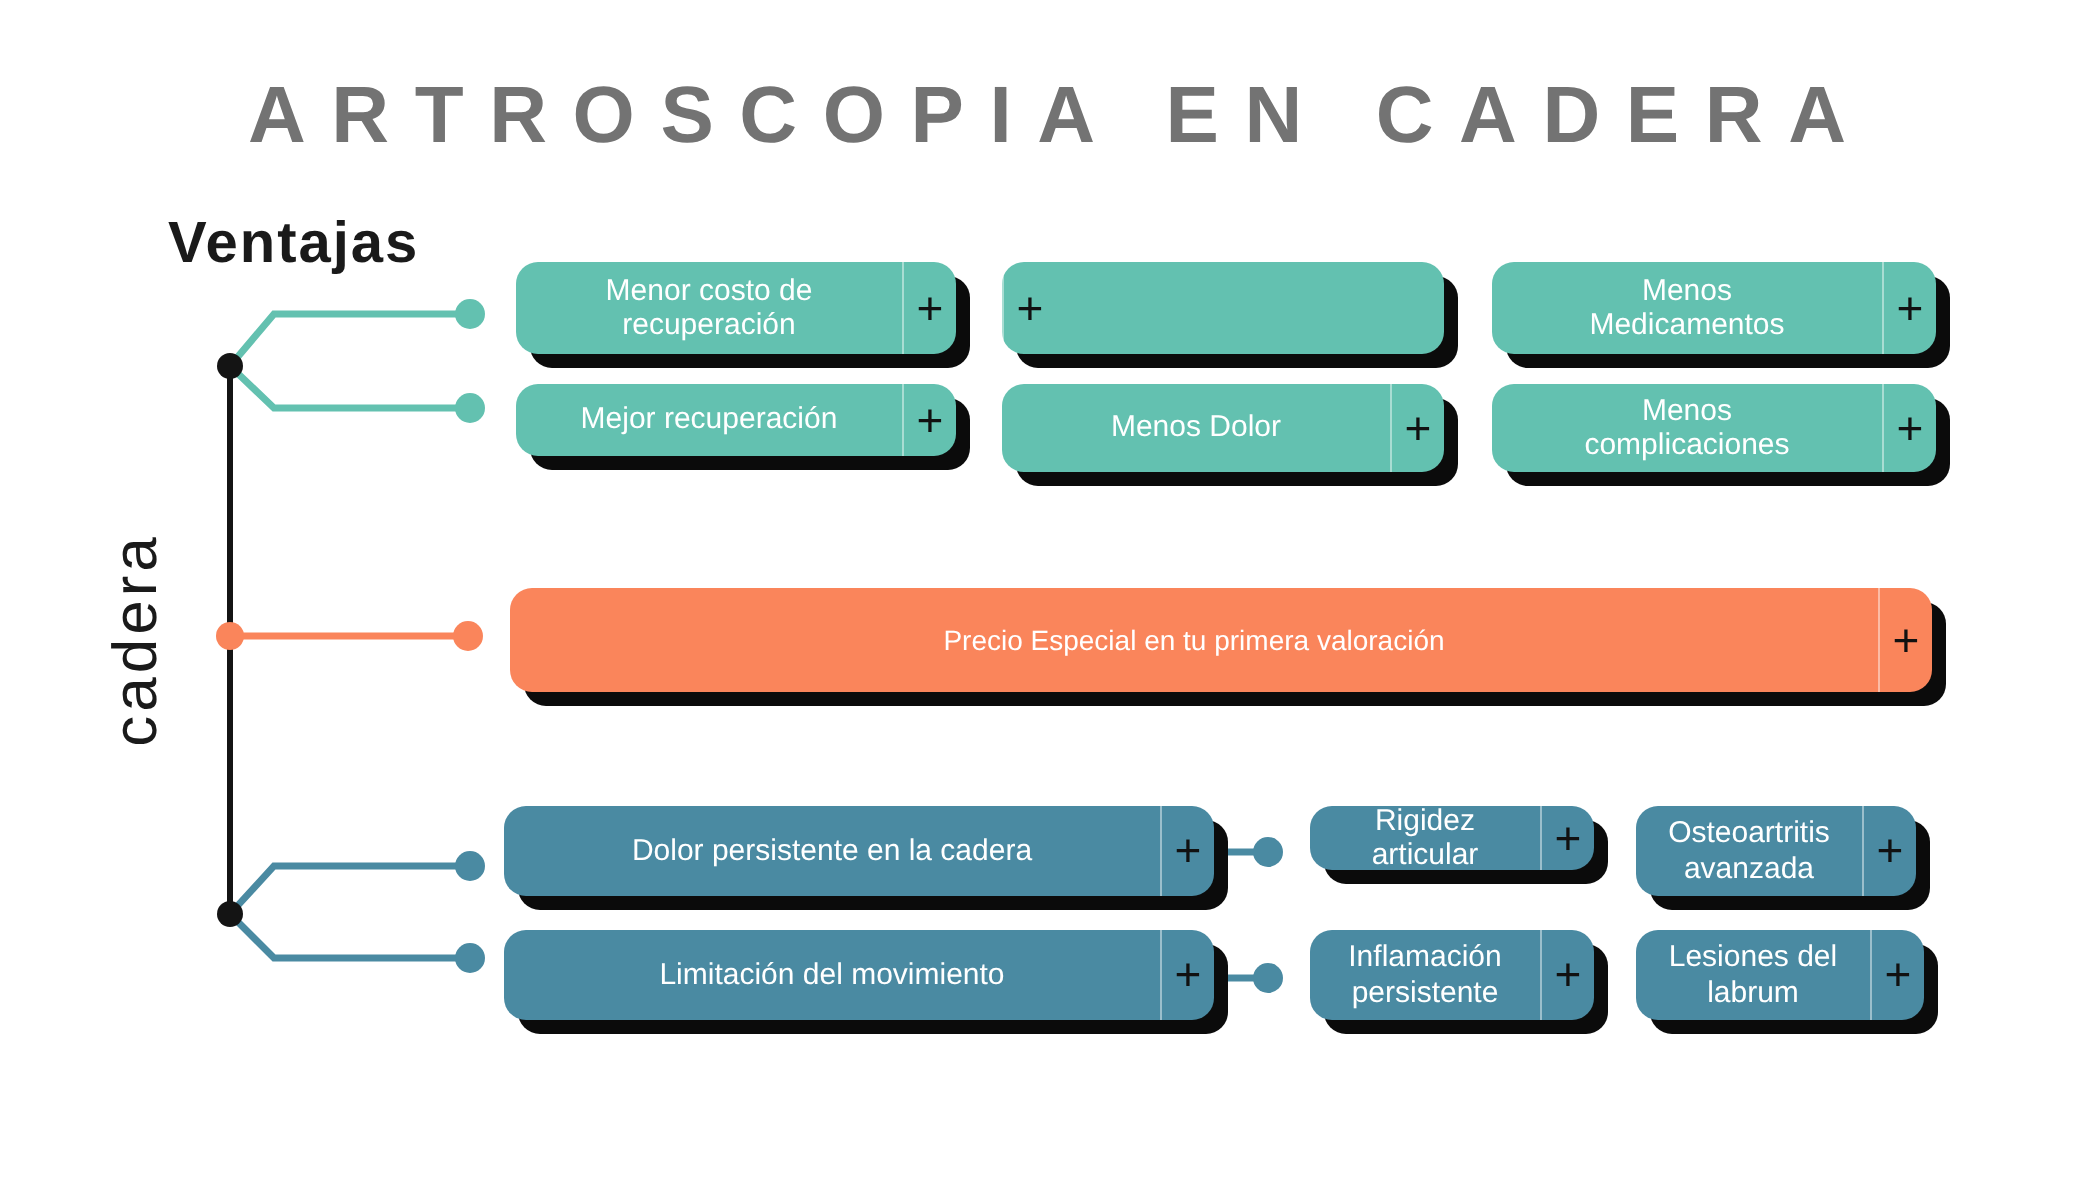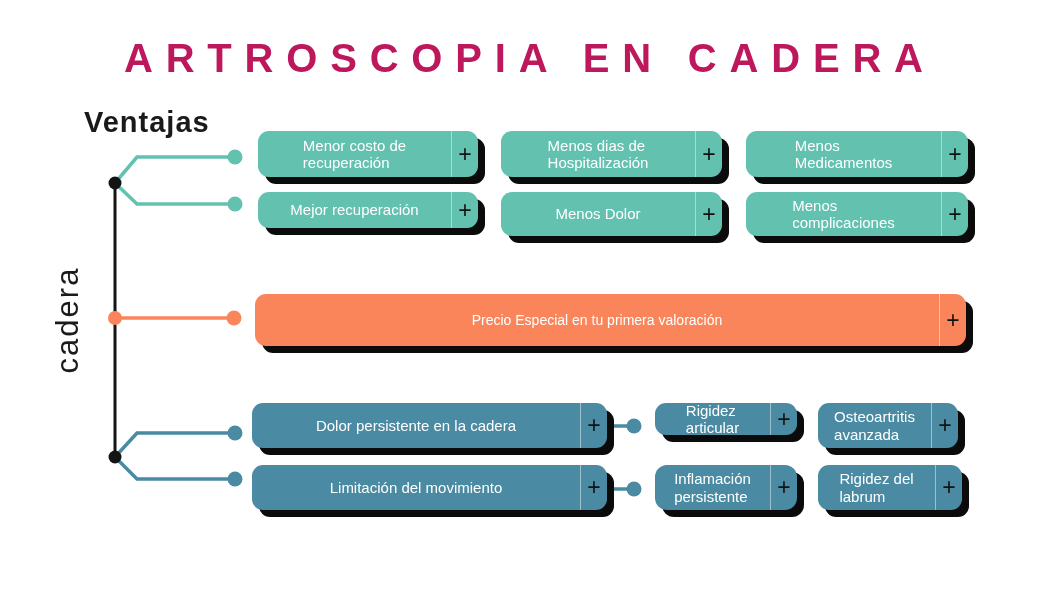--- a/index.html
+++ b/index.html
@@ -1,30 +1,30 @@
 <!DOCTYPE html>
 <html><head>
 <meta charset="utf-8">
 <style>
   html,body{margin:0;padding:0;background:#ffffff;}
   body{font-family:"Liberation Sans", sans-serif;}
   .canvas{position:relative;width:1047px;height:592px;background:#ffffff;overflow:hidden;}
   .title{position:absolute;top:36px;left:0;width:100%;text-align:center;
-         font-size:40px;font-weight:600;letter-spacing:0.32em;color:#be185d;
+         font-size:40px;font-weight:600;letter-spacing:0.32em;color:#737373;
          text-indent:0.32em;}
   .lines-svg{position:absolute;left:0;top:0;pointer-events:none;}
   .side-label{position:absolute;color:#1a1a1a;font-size:29px;letter-spacing:1px;}
   .label-ventajas{left:84px;top:106px;font-weight:bold;}
   .label-sintomas{left:77px;top:484px;}
   .label-cadera{left:68px;top:320px;transform:translate(-50%,-50%) rotate(-90deg);
                 font-size:31px;letter-spacing:2px;}
   .node{position:absolute;display:flex;align-items:stretch;border-radius:11px;
         box-shadow:7px 7px 0 #0b0b0b;color:#ffffff;}
   .node-label{flex:1;display:flex;align-items:center;justify-content:center;
-              text-align:left;white-space:pre-line;font-size:15px;line-height:1.15;
+              text-align:center;white-space:pre-line;font-size:15px;line-height:1.15;
               padding:4px 3px;}
   .plus{flex:0 0 27px;display:flex;align-items:center;justify-content:center;
         background:transparent;border:none;border-left:1.5px solid rgba(255,255,255,0.45);
         color:#111111;font-size:23px;font-weight:400;cursor:pointer;
         font-family:"Liberation Sans", sans-serif;padding:0;}
   .teal{background:#63C1B0;}
   .orange{background:#FA855B;}
   .blue{background:#4A8AA2;}
   .orange .node-label{font-size:14px;}
 </style>
@@ -64,22 +64,20 @@
 
   <div class="side-label label-ventajas">Ventajas</div>
   <div class="side-label label-cadera">cadera</div>
 
   <div class="node teal" style="left:258px;top:131px;width:220px;height:46px;">
     <span class="node-label">Menor costo de
 recuperación</span>
     <button class="plus">+</button>
   </div>
   <div class="node teal" style="left:501px;top:131px;width:221px;height:46px;">
-    <span class="node-label">Menos dias de
-Hospitalización</span>
     <button class="plus">+</button>
   </div>
   <div class="node teal" style="left:746px;top:131px;width:222px;height:46px;">
     <span class="node-label">Menos
 Medicamentos</span>
     <button class="plus">+</button>
   </div>
 
   <div class="node teal" style="left:258px;top:192px;width:220px;height:36px;">
     <span class="node-label">Mejor recuperación</span>
@@ -112,24 +110,24 @@
   <div class="node blue" style="left:655px;top:403px;width:142px;height:32px;">
     <span class="node-label">Rigidez
 articular</span>
     <button class="plus">+</button>
   </div>
   <div class="node blue" style="left:818px;top:403px;width:140px;height:45px;">
     <span class="node-label">Osteoartritis
 avanzada</span>
     <button class="plus">+</button>
   </div>
-  <div class="node blue" style="left:655px;top:465px;width:142px;height:45px;border-radius:12px;">
+  <div class="node blue" style="left:655px;top:465px;width:142px;height:45px;">
     <span class="node-label">Inflamación
 persistente</span>
     <button class="plus">+</button>
   </div>
   <div class="node blue" style="left:818px;top:465px;width:144px;height:45px;">
-    <span class="node-label">Rigidez del
+    <span class="node-label">Lesiones del
 labrum</span>
     <button class="plus">+</button>
   </div>
 
 </div>
 
 </body></html>

